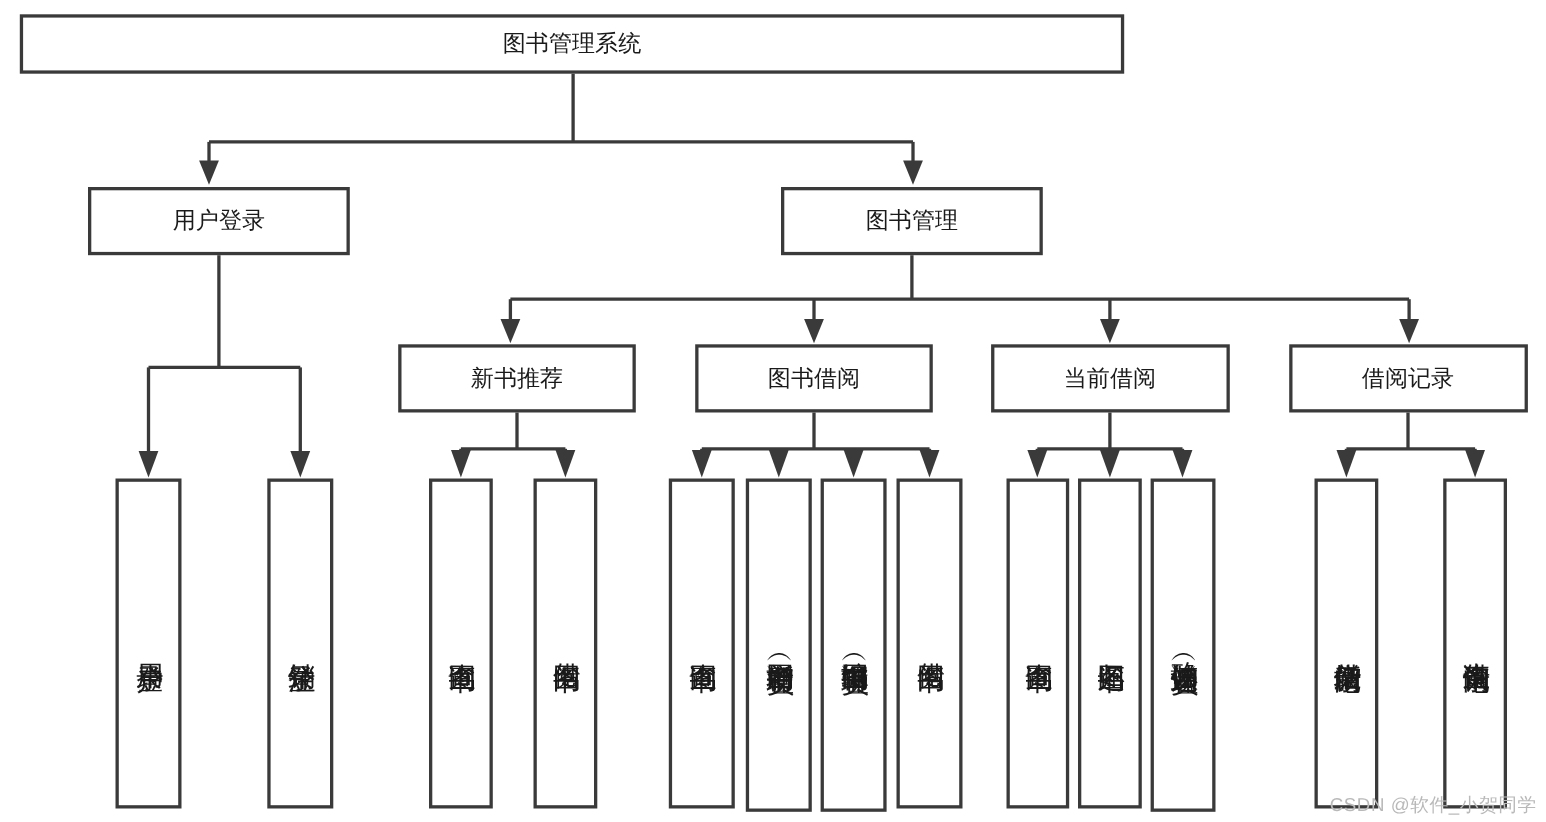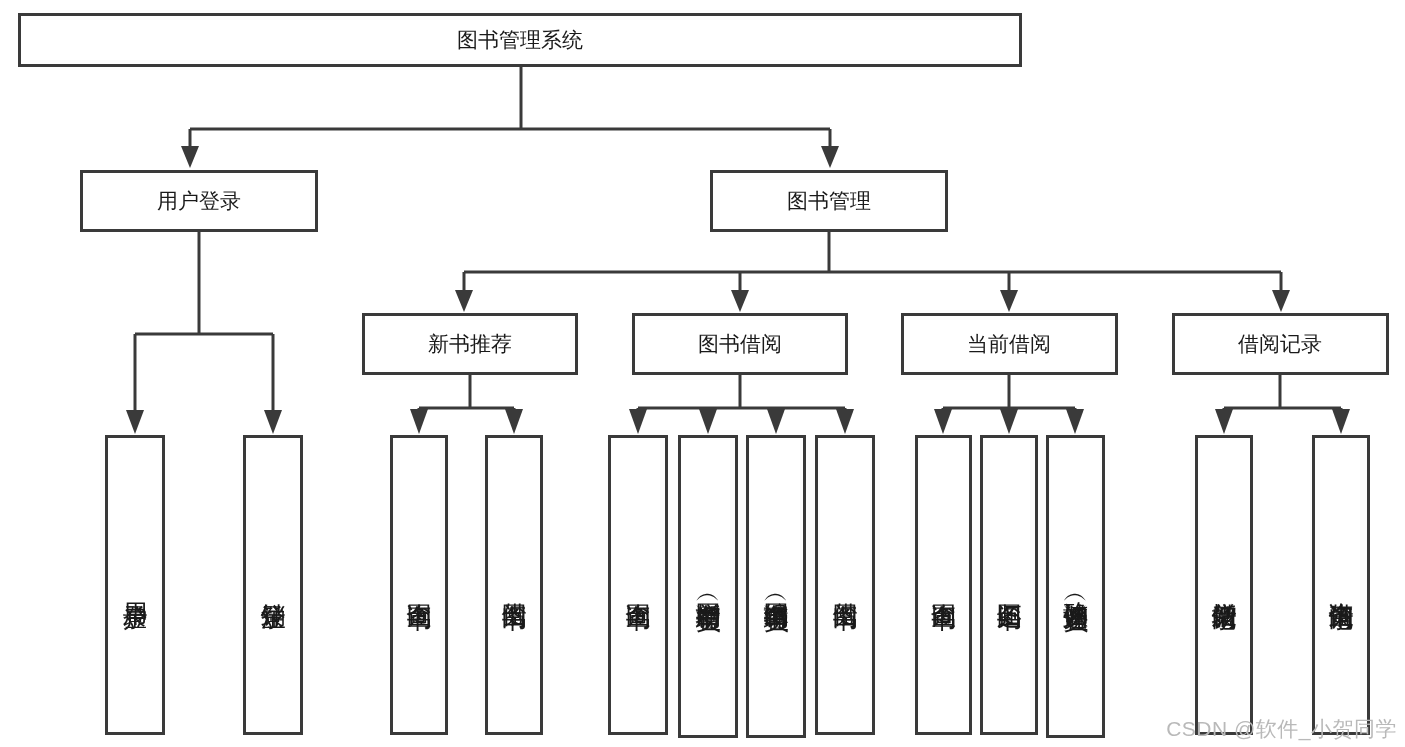--- a/index.html
+++ b/index.html
@@ -61,21 +61,21 @@
     justify-content: center;
     text-align: center;
     white-space: nowrap;
     pointer-events: none;
   }
   .watermark {
     position: absolute;
     right: 8px;
     bottom: 4px;
     font-family: "Liberation Sans", "DejaVu Sans", sans-serif;
-    font-size: 21px;
+    font-size: 17px;
     color: #b9b9b9;
     letter-spacing: 0.5px;
     white-space: nowrap;
     text-align: right;
   }
 </style>
 </head>
 <body>
 
 <div id="diagram-root">

